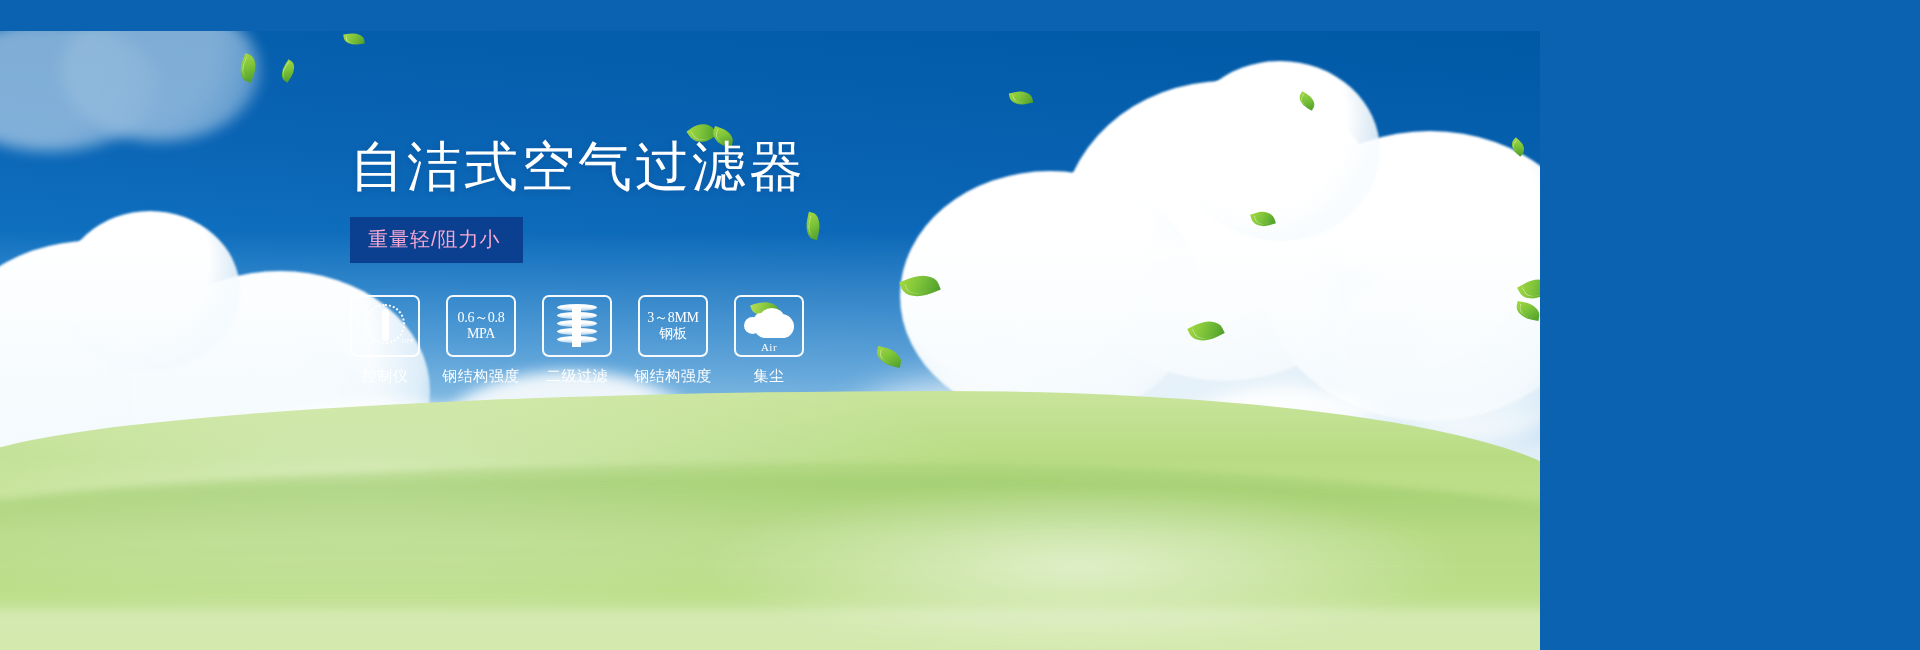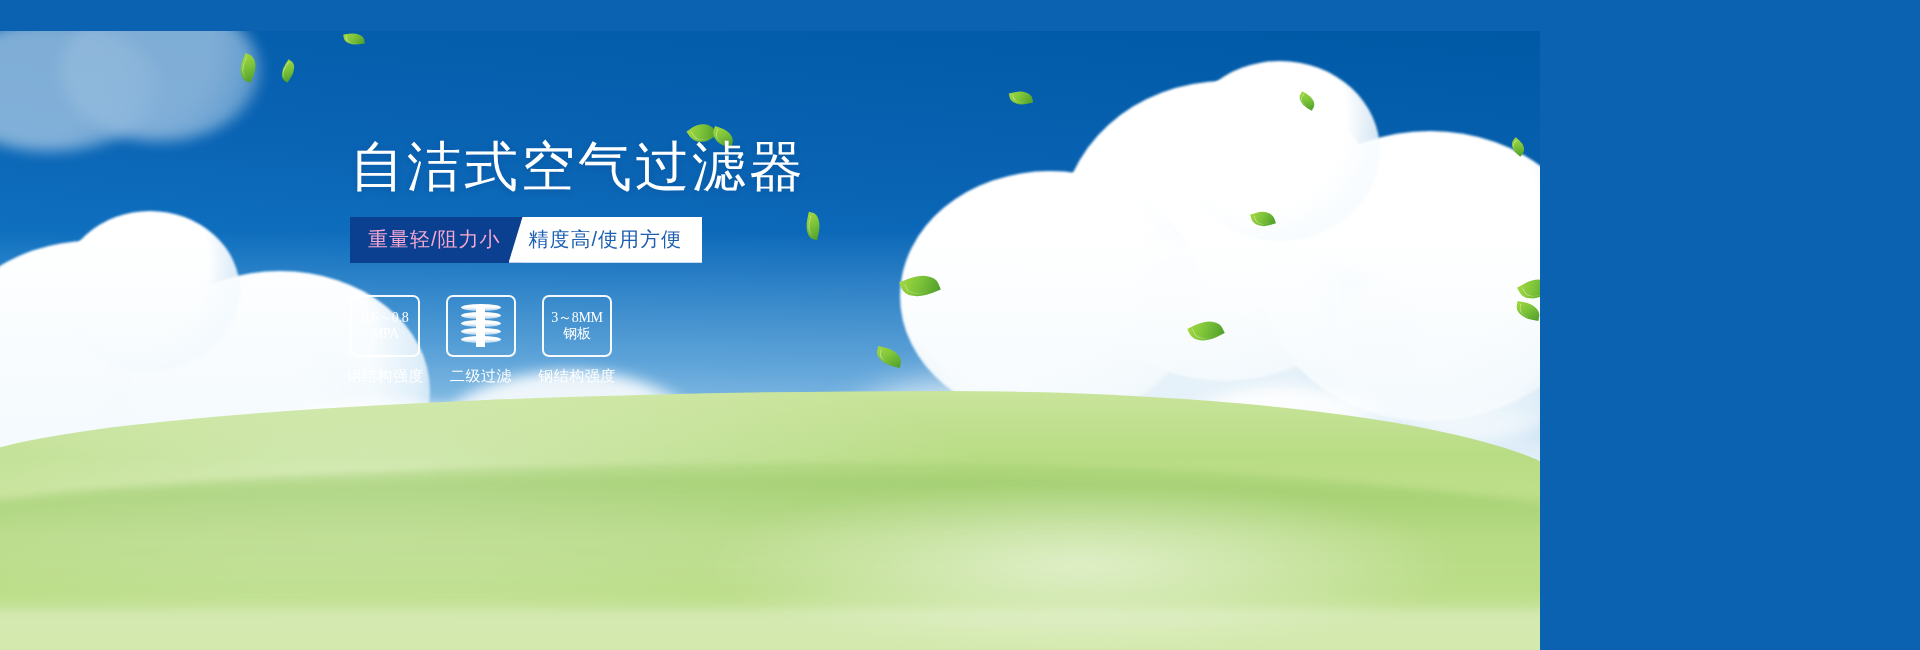--- a/index.html
+++ b/index.html
@@ -291,25 +291,35 @@
   <span class="leaf" style="left:1844px; top:278px; width:18px; height:12px; transform:rotate(22deg);"></span>
   <span class="leaf" style="left:1860px; top:30px;  width:20px; height:14px; transform:rotate(-28deg);"></span>
   <span class="leaf" style="left:282px;  top:30px;  width:12px; height:20px; transform:rotate(34deg);"></span>
 
   <div class="content">
 
     <div class="title">自洁式空气过滤器</div>
 
     <div class="badges">
       <div class="badge badge-primary">重量轻/阻力小</div>
-      <div class="badge badge-secondary">精度高/使用方便</div>
     </div>
 
     <div class="features">
 
+      <div class="feature">
+        <div class="feature-box">
+          <span class="gauge">
+            <span class="dial"></span>
+            <span class="needle"></span>
+            <span class="lbl no">NO</span>
+            <span class="lbl off">OFF</span>
+          </span>
+        </div>
+        <div class="feature-label">控制仪</div>
+      </div>
 
       <div class="feature">
         <div class="feature-box">
           <span class="feature-text">0.6～0.8</span>
           <span class="feature-text">MPA</span>
         </div>
         <div class="feature-label">钢结构强度</div>
       </div>
 
       <div class="feature">
@@ -327,16 +337,29 @@
       </div>
 
       <div class="feature">
         <div class="feature-box">
           <span class="feature-text">3～8MM</span>
           <span class="feature-text">钢板</span>
         </div>
         <div class="feature-label">钢结构强度</div>
       </div>
 
+      <div class="feature">
+        <div class="feature-box">
+          <span class="airicon">
+            <span class="sprout"></span>
+            <span class="c3"></span>
+              <span class="c4"></span>
+            <span class="c2"></span>
+              <span class="c1"></span>
+            <span class="airtext">Air</span>
+          </span>
+        </div>
+        <div class="feature-label">集尘</div>
+      </div>
 
     </div>
   </div>
 </div>
 
 </body></html>

